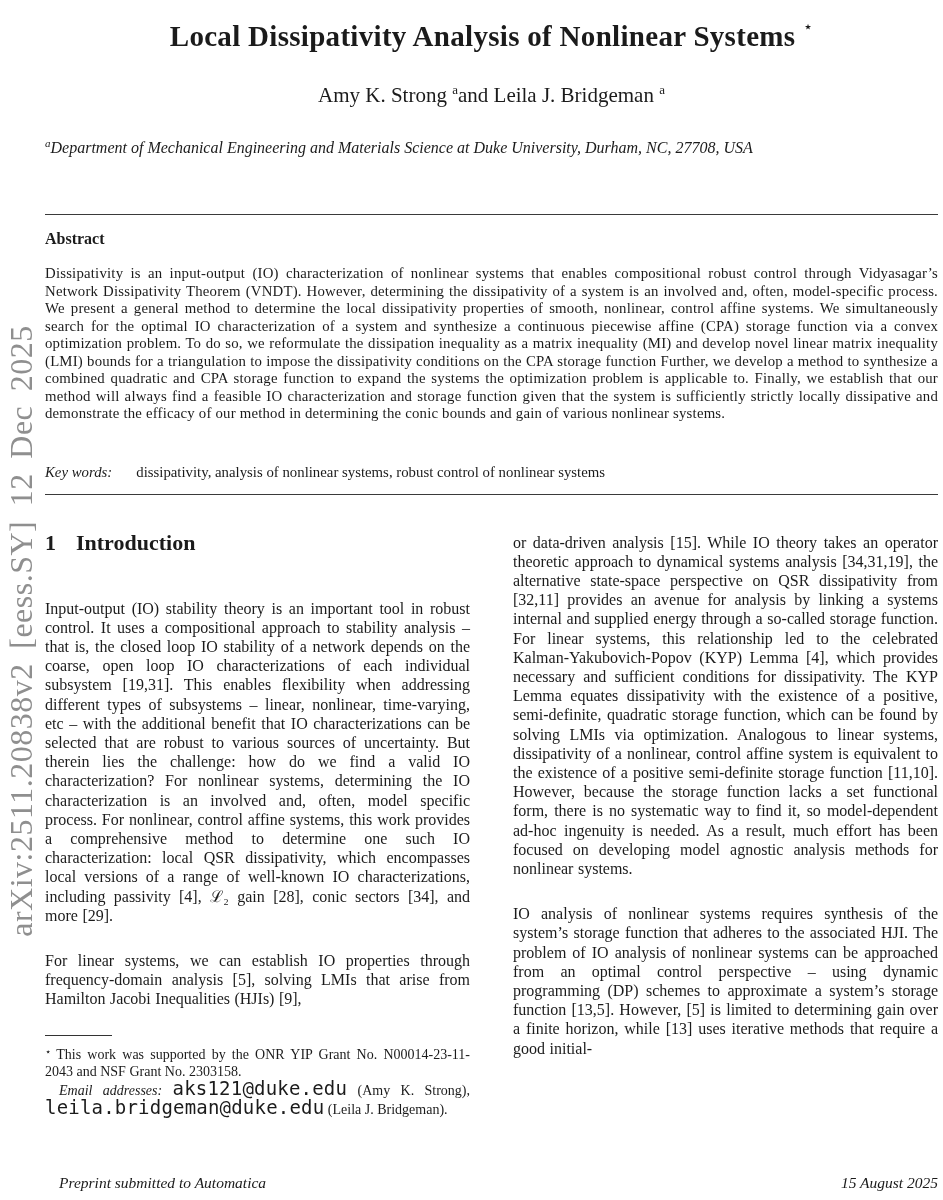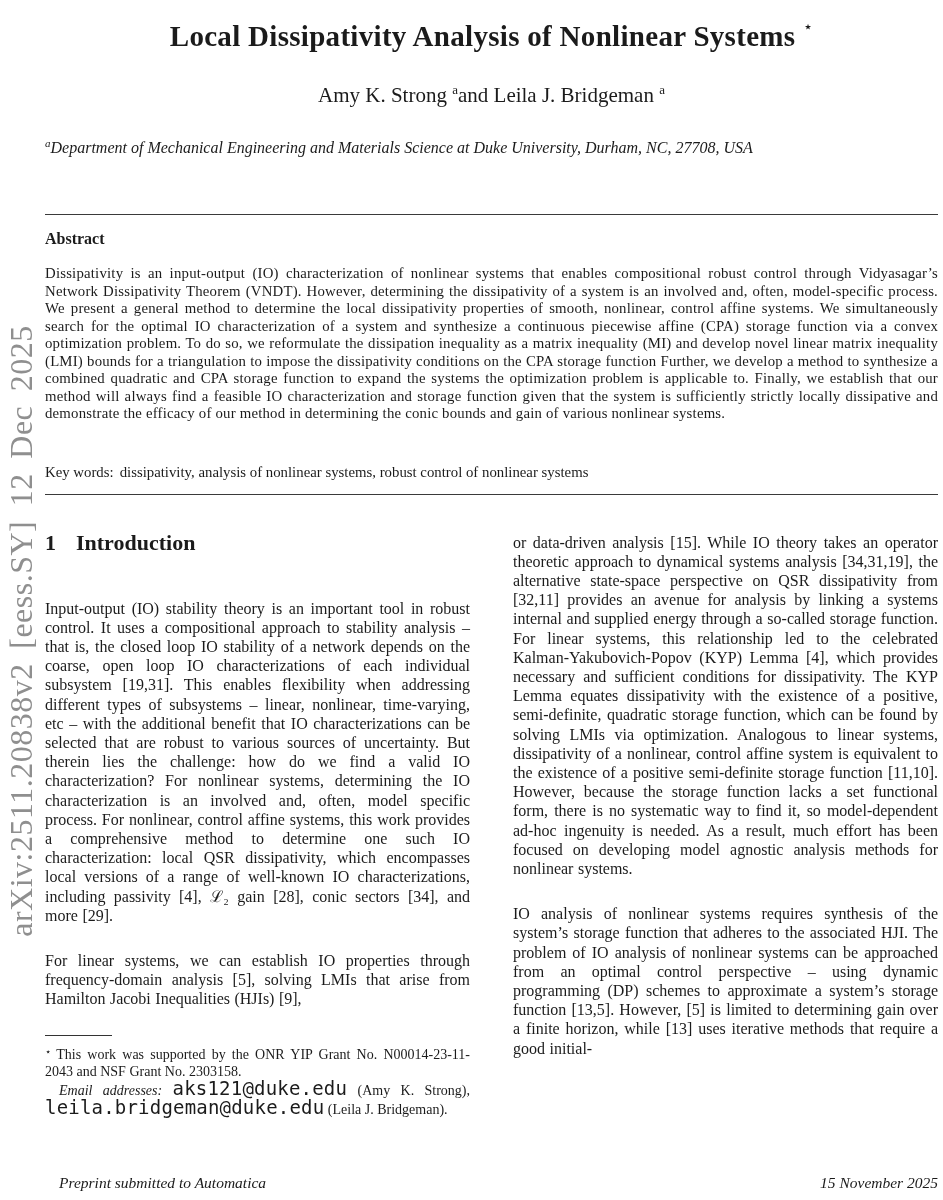--- a/index.html
+++ b/index.html
@@ -20,21 +20,21 @@
   .affiliation { text-align:left; margin-top:26px; font-size:16px; font-style:italic; line-height:19px; }
   .affiliation sup { font-size:11px; vertical-align:6px; }
 
   .rule { border:none; border-top:1.6px solid #3a3a3a; height:0; }
   .rule-top { margin-top:57px; }
   .rule-mid { margin-top:13px; }
 
   .abs-head { margin-top:14px; font-size:16px; font-weight:bold; line-height:19px; }
   .abs-text { margin-top:17px; font-size:14.8px; line-height:17.5px; text-align:justify; letter-spacing:.2px; }
   .keywords { margin-top:40px; font-size:14.8px; line-height:18px; }
-  .keywords .kw-label { margin-right:6px; }
+  .keywords .kw-label { font-style:italic; margin-right:24px; }
 
   .columns { display:flex; gap:43px; margin-top:38px; }
   .col { width:425px; flex:0 0 425px; font-size:16px; line-height:19.2px; text-align:justify; word-spacing:.5px; }
   .col p { margin-bottom:26px; }
 
   h3.section { font-size:22px; font-weight:bold; margin-bottom:46px; line-height:20px; text-align:left; }
   h3.section .sec-num { margin-right:20px; }
 
   .footnote { margin-top:4px; font-size:14px; line-height:17px; word-spacing:normal; }
   .fnrule { border:none; border-top:1.3px solid #333; width:67px; margin-bottom:7px; }
@@ -99,16 +99,16 @@
       <div class="col">
         <p>or data-driven analysis [15]. While IO theory takes an operator theoretic approach to dynamical systems analysis [34,31,19], the alternative state-space perspective on QSR dissipativity from [32,11] provides an avenue for analysis by linking a systems internal and supplied energy through a so-called storage function. For linear systems, this relationship led to the celebrated Kalman-Yakubovich-Popov (KYP) Lemma [4], which provides necessary and sufficient conditions for dissipativity. The KYP Lemma equates dissipativity with the existence of a positive, semi-definite, quadratic storage function, which can be found by solving LMIs via optimization. Analogous to linear systems, dissipativity of a nonlinear, control affine system is equivalent to the existence of a positive semi-definite storage function [11,10]. However, because the storage function lacks a set functional form, there is no systematic way to find it, so model-dependent ad-hoc ingenuity is needed. As a result, much effort has been focused on developing model agnostic analysis methods for nonlinear systems.</p>
         <p>IO analysis of nonlinear systems requires synthesis of the system’s storage function that adheres to the associated HJI. The problem of IO analysis of nonlinear systems can be approached from an optimal control perspective – using dynamic programming (DP) schemes to approximate a system’s storage function [13,5]. However, [5] is limited to determining gain over a finite horizon, while [13] uses iterative methods that require a good initial-</p>
       </div>
 
     </div>
   </div>
 
   <div class="footer">
     <span>Preprint submitted to Automatica</span>
-    <span>15 November 2025</span>
+    <span>15 August 2025</span>
   </div>
 
 </div>
 
 </body></html>

